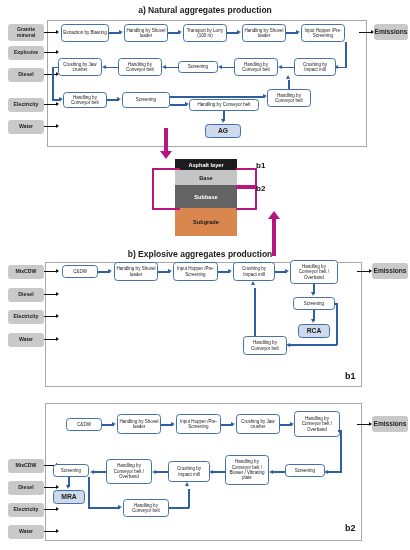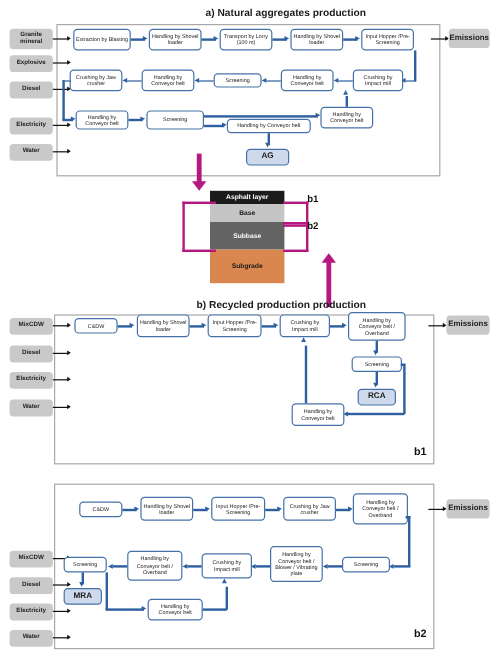--- a/index.html
+++ b/index.html
@@ -3,21 +3,21 @@
 <meta charset="utf-8">
 <style>
   html,body{margin:0;padding:0;background:#ffffff;}
   body{width:410px;height:550px;position:relative;overflow:hidden;
        font-family:"Liberation Sans",sans-serif;color:#1a1a1a;}
 
   .canvas{position:absolute;left:0;top:0;width:410px;height:550px;}
 
   
   .sec-title{position:absolute;font-size:8.5px;font-weight:bold;color:#1a1a1a;
-             white-space:nowrap;text-align:right;}
+             white-space:nowrap;text-align:center;}
 
   
   .boundary{position:absolute;border:1px solid #a8a8a8;background:transparent;}
 
   
   .pill{position:absolute;background:#c9c9c9;border-radius:3px;
         display:flex;align-items:center;justify-content:center;
         font-size:5.2px;font-weight:bold;color:#222;text-align:center;
         line-height:1.12;padding:0 1px;box-sizing:border-box;}
   .pill.big{font-size:6.6px;}
@@ -184,21 +184,21 @@
   <div class="brk" style="left:152px;top:168px;width:26px;height:38px;border-right:none;"></div>
 
   <div class="brk" style="left:236px;top:168px;width:19px;height:17px;border-left:none;"></div>
   <div class="brk" style="left:236px;top:185px;width:19px;height:21px;border-left:none;"></div>
   <div class="blabel" style="left:256px;top:161px;">b1</div>
   <div class="blabel" style="left:256px;top:184px;">b2</div>
 
   <div class="mln mlv" style="left:272px;top:218px;height:38px;"></div>
   <div class="mar-u" style="left:268px;top:211px;"></div>
 
-  <div class="sec-title" style="left:95px;top:249px;width:210px;">b) Recycled production production</div>
+  <div class="sec-title" style="left:95px;top:249px;width:210px;">b) Explosive aggregates production</div>
 
   <div class="boundary" style="left:45px;top:262px;width:315px;height:123px;"></div>
   <div class="seclabel" style="left:345px;top:371px;">b1</div>
 
   <div class="pill" style="left:8px;top:265px;width:36px;height:14px;">MixCDW</div>
   <div class="kln klh" style="left:44px;top:271px;width:13px;"></div>
   <div class="kar" style="left:56px;top:269px;"></div>
 
   <div class="pill" style="left:8px;top:288px;width:36px;height:14px;">Diesel</div>
   <div class="kln klh" style="left:44px;top:294px;width:13px;"></div>

